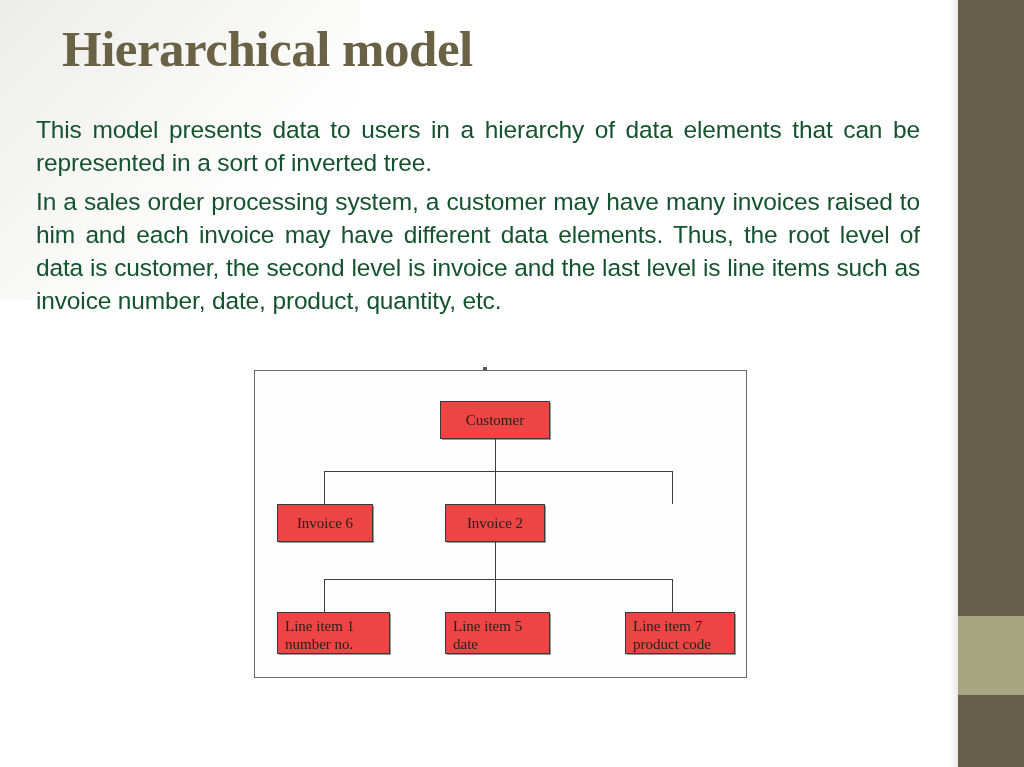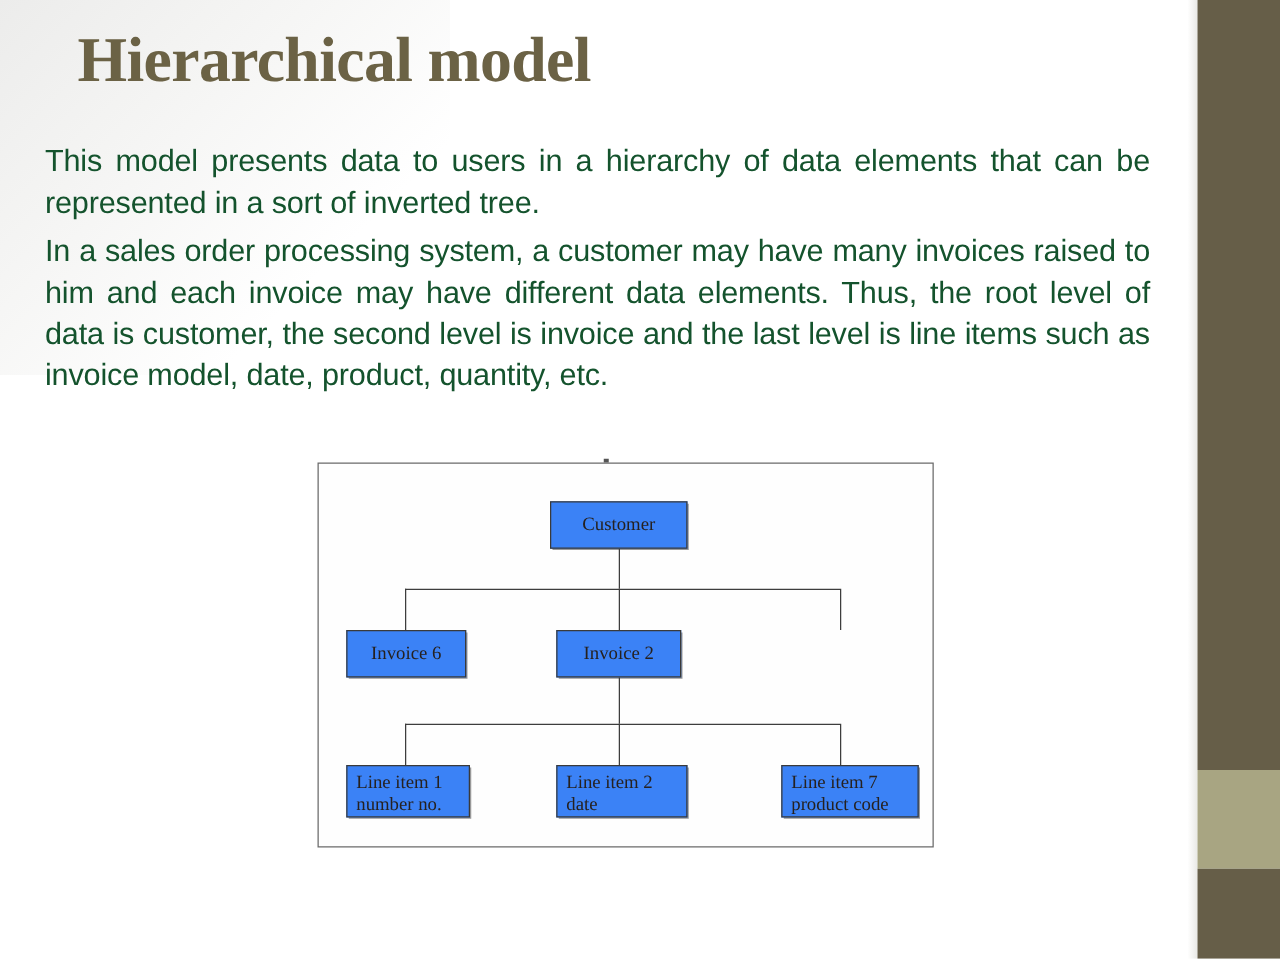--- a/index.html
+++ b/index.html
@@ -110,21 +110,21 @@
     top: -4px;
     width: 4px;
     height: 3px;
     background: #555;
   }
 
   .node {
     position: absolute;
     box-sizing: border-box;
     border: 1px solid #3a3a3a;
-    background: #3b82f6;
+    background: #ef4444;
     font-family: "Liberation Serif", "DejaVu Serif", serif;
     font-size: 15px;
     line-height: 18px;
     color: #26211f;
     box-shadow: 1.5px 1.5px 0 -0.5px rgba(70,70,70,0.55);
   }
   .node .lbl {
     display: block;
   }
   .node.center {
@@ -157,21 +157,21 @@
     <div class="gutter"></div>
     <div class="band band-a"></div>
     <div class="band band-b"></div>
     <div class="band band-c"></div>
   </div>
 
   <div class="title">Hierarchical model</div>
 
   <div class="body-copy">
     <p>This model presents data to users in a hierarchy of data elements that can be represented in a sort of inverted tree.</p>
-    <p>In a sales order processing system, a customer may have many invoices raised to him and each invoice may have different data elements. Thus, the root level of data is customer, the second level is invoice and the last level is line items such as invoice model, date, product, quantity, etc.</p>
+    <p>In a sales order processing system, a customer may have many invoices raised to him and each invoice may have different data elements. Thus, the root level of data is customer, the second level is invoice and the last level is line items such as invoice number, date, product, quantity, etc.</p>
   </div>
 
   <div class="figure">
     <div class="speck"></div>
 
     <div class="node center" style="left:185px; top:30px; width:110px; height:38px;">
       <span class="lbl">Customer</span>
     </div>
 
     <div class="conn v" style="left:240px; top:68px; height:32px;"></div>
@@ -188,26 +188,26 @@
       <span class="lbl">Invoice 2</span>
     </div>
 
     <div class="conn v" style="left:240px; top:171px; height:37px;"></div>
 
     <div class="conn h" style="left:69px; top:208px; width:348px;"></div>
     <div class="conn v" style="left:69px; top:208px; height:33px;"></div>
     <div class="conn v" style="left:240px; top:208px; height:33px;"></div>
     <div class="conn v" style="left:417px; top:208px; height:33px;"></div>
 
-    <div class="node stack" style="left:22px; top:241px; width:99px; height:42px;">
+    <div class="node stack" style="left:22px; top:241px; width:113px; height:42px;">
       <span class="lbl">Line item 1</span>
       <span class="lbl">number no.</span>
     </div>
     <div class="node stack" style="left:190px; top:241px; width:105px; height:42px;">
-      <span class="lbl">Line item 2</span>
+      <span class="lbl">Line item 5</span>
       <span class="lbl">date</span>
     </div>
     <div class="node stack" style="left:370px; top:241px; width:110px; height:42px;">
       <span class="lbl">Line item 7</span>
       <span class="lbl">product code</span>
     </div>
   </div>
 
 </div>
 

